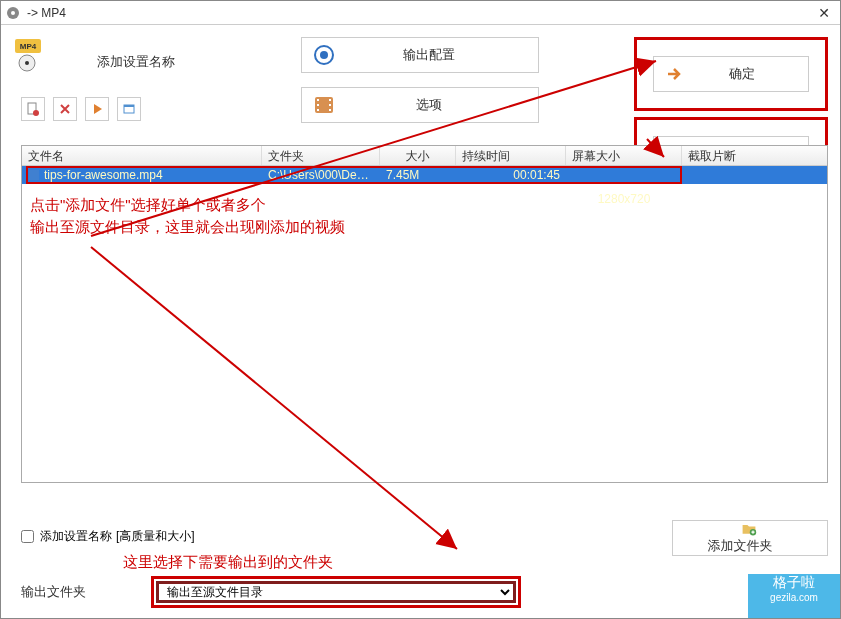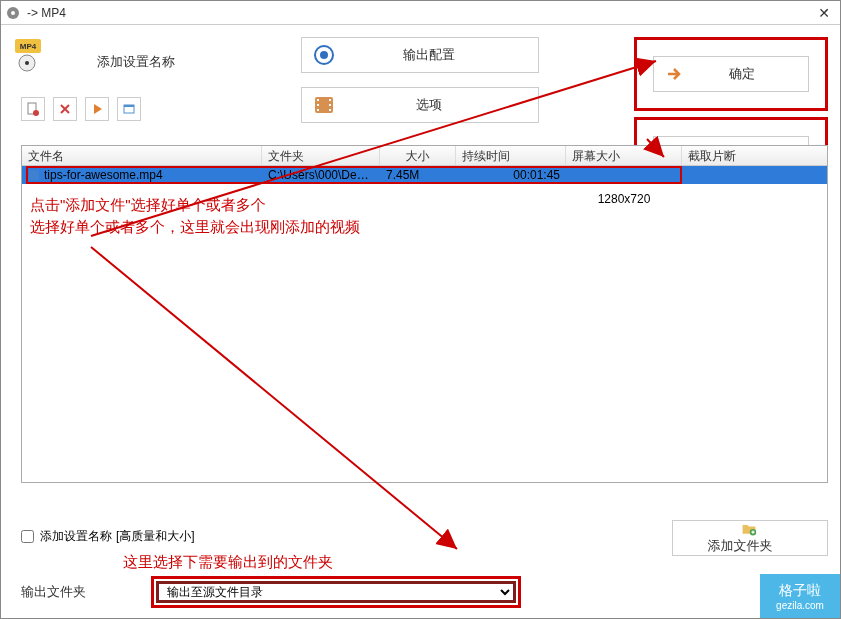--- a/index.html
+++ b/index.html
@@ -32,21 +32,21 @@
     .file-panel { position: absolute; left: 20px; top: 144px; right: 12px; height: 338px; border: 1px solid #aaa; background: #fff; }
     .file-header { display: flex; height: 20px; background: linear-gradient(#fdfdfd, #ececec); border-bottom: 1px solid #ccc; font-size: 12px; color: #333; }
     .fh-col { padding: 2px 6px; border-right: 1px solid #ddd; }
     .fh-name { width: 240px; }
     .fh-folder { width: 118px; }
     .fh-size { width: 76px; text-align: center; }
     .fh-duration { width: 110px; }
     .fh-screen { width: 116px; }
     .fh-crop { flex: 1; border-right: none; }
     
-    .file-row { display: flex; height: 18px; background: #2f7bd9; color: #000000; font-size: 12px; align-items: center; }
+    .file-row { display: flex; height: 18px; background: #2f7bd9; color: #fef9c3; font-size: 12px; align-items: center; }
     .fr-col { padding: 0 6px; overflow: hidden; white-space: nowrap; text-overflow: ellipsis; }
     .fr-name { width: 240px; display: flex; align-items: center; gap: 4px; }
     .fr-folder { width: 118px; }
     .fr-size { width: 76px; }
     .fr-duration { width: 110px; text-align: right; }
     .fr-screen { width: 116px; text-align: center; margin-top: 48px; }
     .fr-crop { flex: 1; }
     
     .red-box-row { position: absolute; left: 4px; top: 20px; width: 656px; height: 18px; border: 2px solid #cc0000; pointer-events: none; }
     
@@ -57,21 +57,21 @@
     .checkbox { width: 13px; height: 13px; margin-right: 6px; }
     .add-folder-btn { position: absolute; right: 0; top: -8px; width: 156px; height: 36px; border: 1px solid #ccc; background: #fff; display: flex; align-items: center; cursor: pointer; flex-direction: column; }
     
     .annotation2 { color: #cc0000; font-size: 15px; margin-left: 102px; margin-bottom: 4px; }
     
     .output-row { display: flex; align-items: center; }
     .output-label { width: 130px; font-size: 13px; color: #333; }
     .output-select-wrap { border: 3px solid #cc0000; padding: 2px; }
     .output-select { width: 360px; height: 22px; border: 3px solid #7f1d1d; background: #fff; font-size: 12px; padding: 0 4px; }
     
-    .watermark { position: absolute; right: 0; bottom: 0; width: 80px; height: 44px; background: #4db8e8; color: #fff; display: flex; flex-direction: column; align-items: center; justify-content: center; font-size: 14px; }
+    .watermark { position: absolute; right: 0; bottom: 0; width: 92px; height: 44px; background: #4db8e8; color: #fff; display: flex; flex-direction: column; align-items: center; justify-content: flex-start; font-size: 14px; }
     .watermark-sub { font-size: 10px; }
     
     .arrow-svg { position: absolute; pointer-events: none; }
   </style>
 </head>
 <body>
 
 <div class="window">
 
   <div class="titlebar">
@@ -179,21 +179,21 @@
         </div>
         <div class="fr-col fr-folder">C:\Users\000\Deskt...</div>
         <div class="fr-col fr-size">7.45M</div>
         <div class="fr-col fr-duration">00:01:45</div>
         <div class="fr-col fr-screen">1280x720</div>
         <div class="fr-col fr-crop"></div>
       </div>
       <div class="red-box-row"></div>
       <div class="annotation1">
         <div>点击"添加文件"选择好单个或者多个</div>
-        <div>选择好单个或者多个，这里就会出现刚添加的视频</div>
+        <div>输出至源文件目录，这里就会出现刚添加的视频</div>
       </div>
     </div>
 
     <div class="bottom-area">
       <div class="settings-row">
         <input type="checkbox" class="checkbox" style="">
         <span>添加设置名称</span>
         <span style="margin-left:4px;">[高质量和大小]</span>
         <div class="add-folder-btn">
           <svg class="right-btn-icon" viewBox="0 0 20 20">

